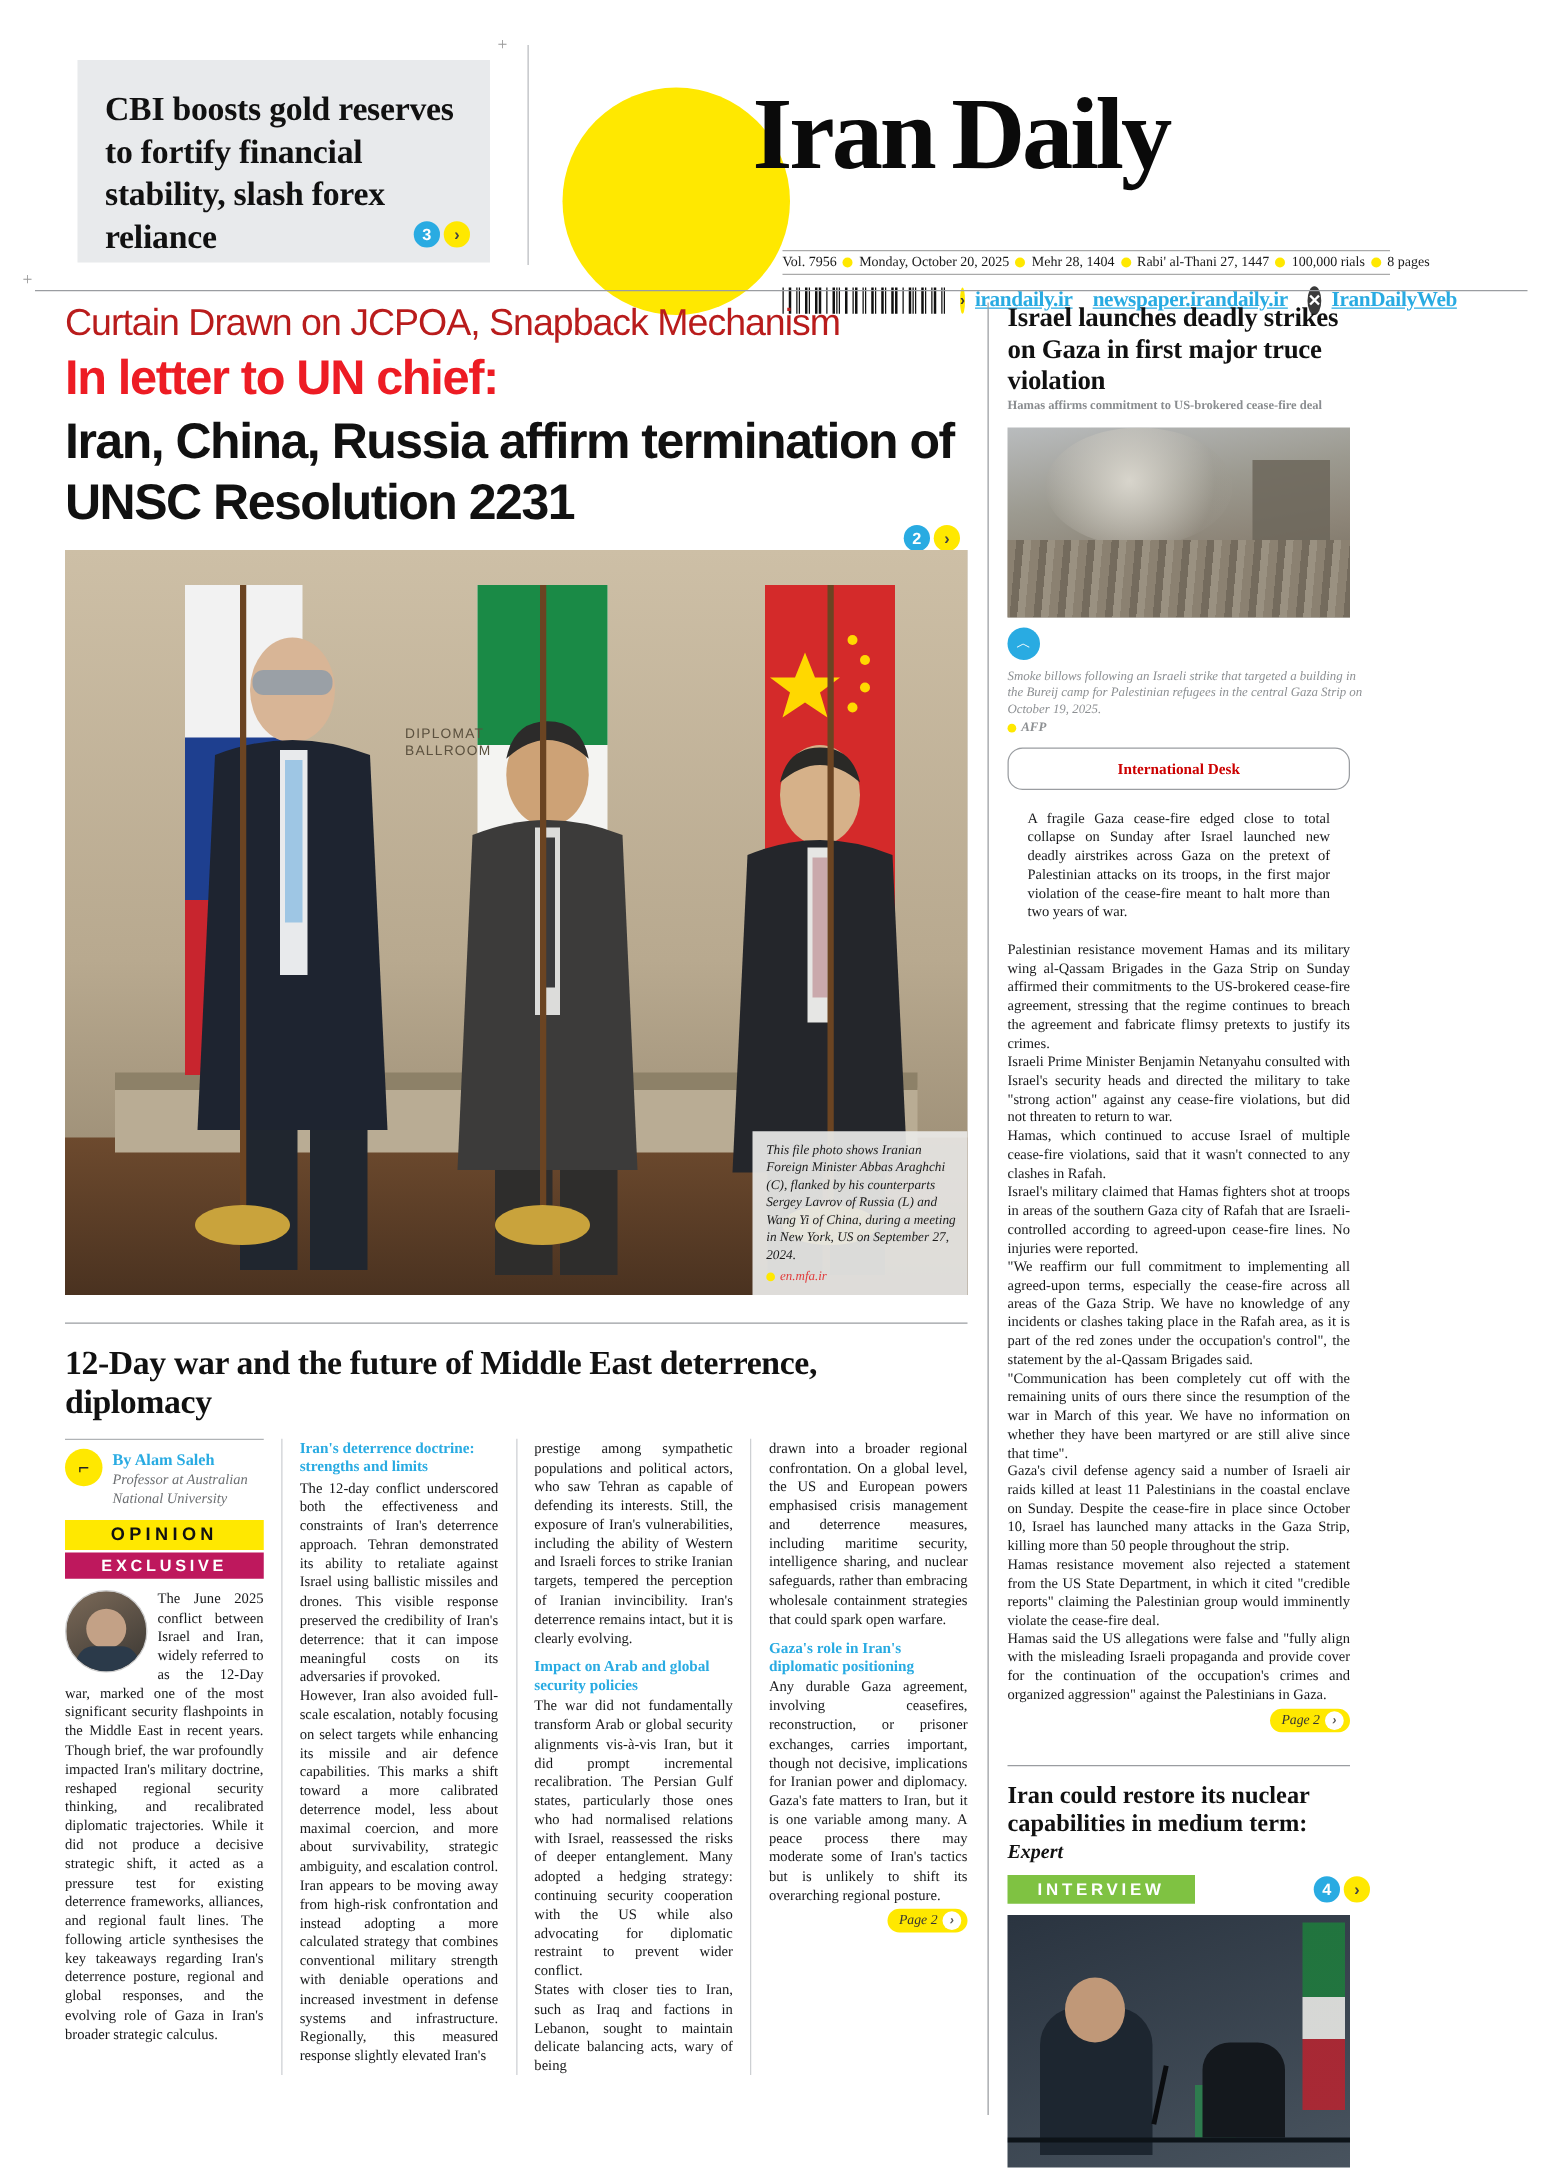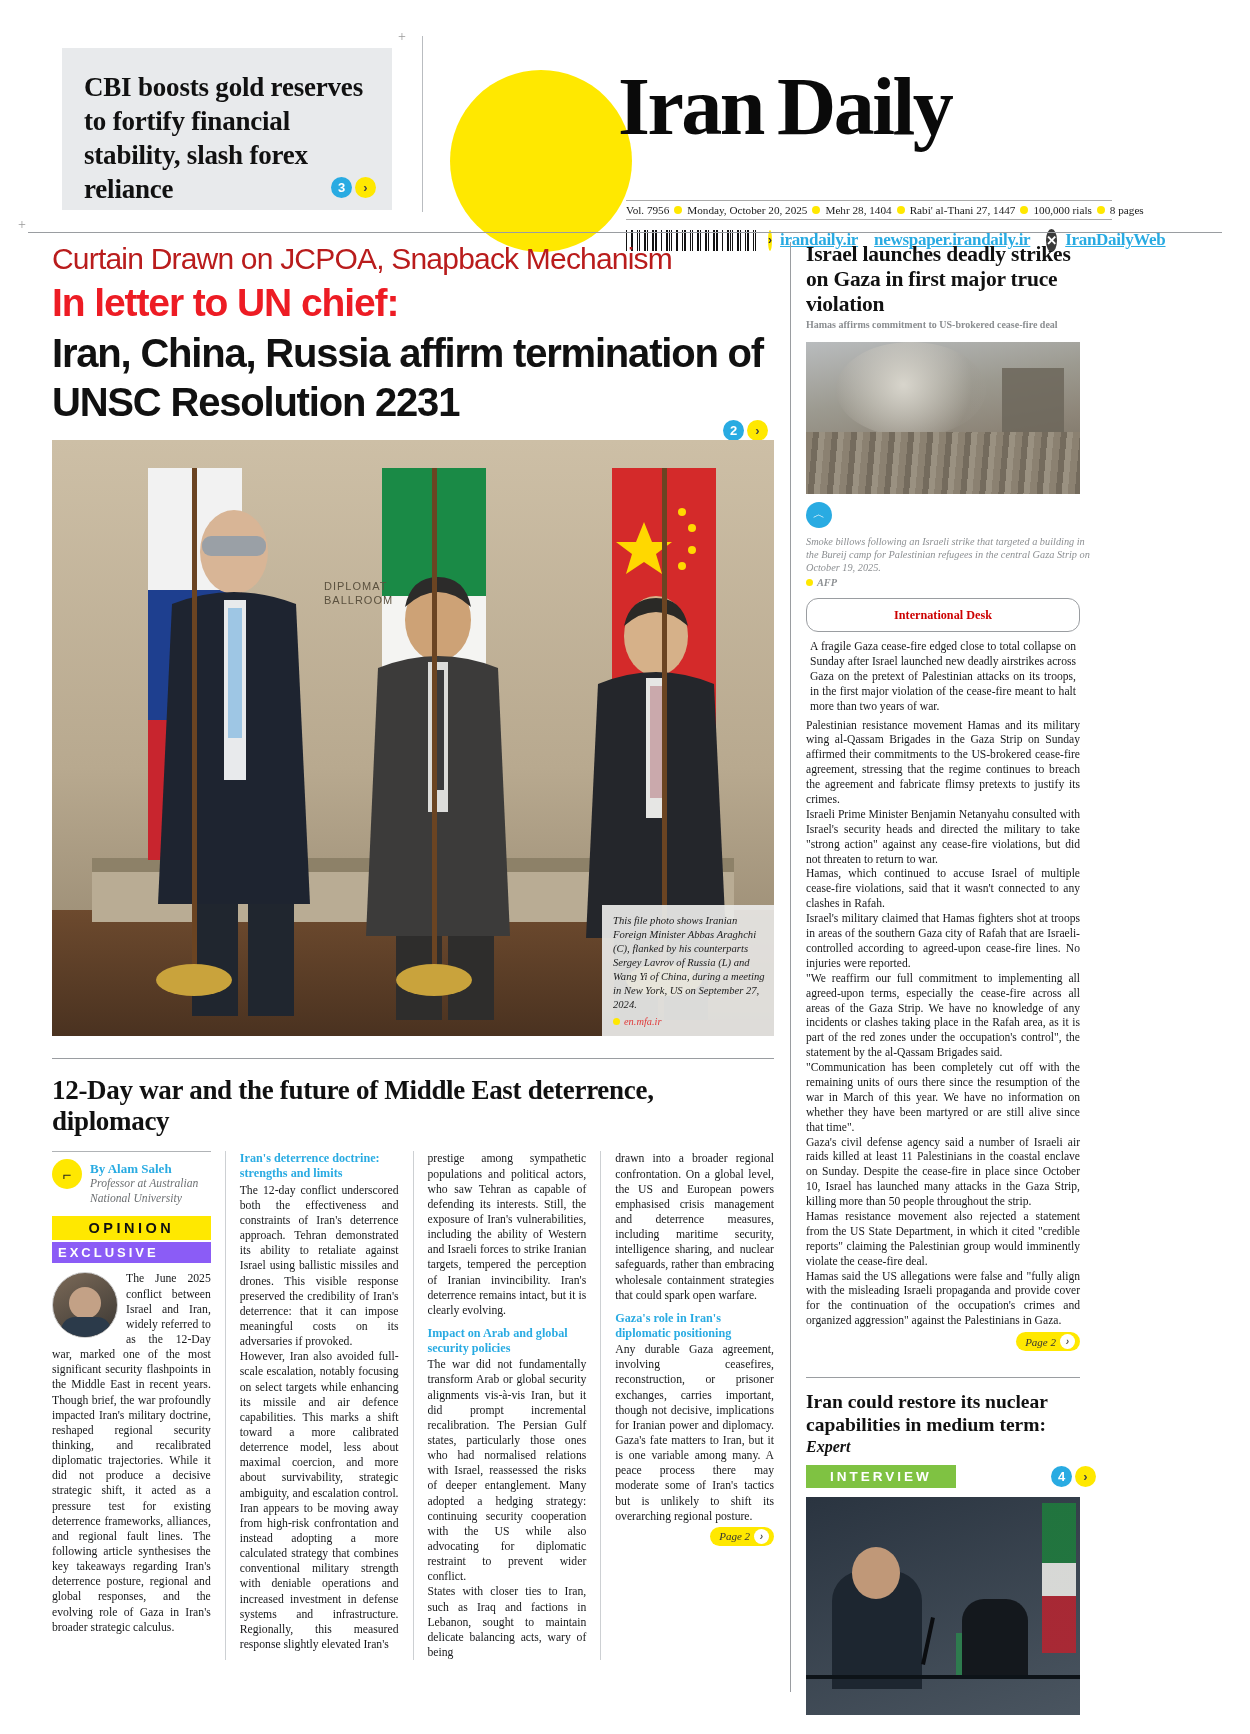--- a/index.html
+++ b/index.html
@@ -41,21 +41,21 @@
     background: #ffe800; color: #444; font-family: "Liberation Sans", sans-serif;
     font-size: 13px; font-weight: bold; display: flex; align-items: center; justify-content: center;
   }
   .vdiv-top { position: absolute; left: 394px; top: 8px; width: 1px; height: 176px; background: #b9bcc0; }
 
   .yellow-dot {
     position: absolute; left: 422px; top: 42px; width: 182px; height: 182px;
     background: #ffe800; border-radius: 50%;
   }
   .brand {
-    position: absolute; left: 590px; top: 38px;
+    position: absolute; left: 574px; top: 38px;
     font-family: "Liberation Serif", serif; font-weight: bold;
     font-size: 82px; letter-spacing: -2.5px; color: #0a0a0a; line-height: 1;
   }
   .info-line {
     position: absolute; left: 598px; top: 172px; width: 486px;
     border-top: 1px solid #aaa; border-bottom: 1px solid #aaa;
     padding: 3px 0 3px 0;
     font-family: "Liberation Serif", serif; font-size: 11.2px; color: #1a1a1a;
     display: flex; align-items: center; justify-content: flex-start; gap: 5px; white-space: nowrap;
   }
@@ -139,23 +139,23 @@
   .byrole {
     font-family: "Liberation Serif", serif; font-style: italic; font-size: 11.6px;
     color: #6d7073; line-height: 1.25;
   }
   .opinion-badge {
     margin-top: 10px; background: #ffe800; padding: 4px 6px;
     font-family: "Liberation Sans", sans-serif; font-weight: bold; font-size: 14.5px;
     letter-spacing: 3.5px; color: #111; text-align: center;
   }
   .exclusive-badge {
-    background: #8b5cf6; padding: 3px 6px; margin-top: 2px;
+    background: #be185d; padding: 3px 6px; margin-top: 2px;
     font-family: "Liberation Sans", sans-serif; font-weight: bold; font-size: 13px;
-    letter-spacing: 3px; color: #ffffff; text-align: left;
+    letter-spacing: 3px; color: #ffffff; text-align: center;
   }
   .author-photo {
     width: 66px; height: 66px; border-radius: 50%; float: left; margin: 9px 8px 2px 0;
     background: linear-gradient(150deg,#7c6a58,#3a3733); border: 1px solid #ccc;
     position: relative; overflow: hidden;
   }
   .author-photo::after {
     content:""; position:absolute; left:16px; top:14px; width:32px; height:32px; border-radius:50%;
     background:#c3a186;
   }
@@ -550,21 +550,21 @@
 
     <div class="r-cap">Smoke billows following an Israeli strike that targeted a building in the Bureij camp for Palestinian refugees in the central Gaza Strip on October 19, 2025.</div>
     <div class="r-credit">
       <span class="src-dot"></span>
       <span>AFP</span>
     </div>
 
     <div class="desk-pill">International Desk</div>
 
     <div class="r-body">
-        <p style="margin: 4px; text-indent: 0px;">A fragile Gaza cease-fire edged close to total collapse on Sunday after Israel launched new deadly airstrikes across Gaza on the pretext of Palestinian attacks on its troops, in the first major violation of the cease-fire meant to halt more than two years of war.</p>
+        <p style="margin: 16px; text-indent: 0px;">A fragile Gaza cease-fire edged close to total collapse on Sunday after Israel launched new deadly airstrikes across Gaza on the pretext of Palestinian attacks on its troops, in the first major violation of the cease-fire meant to halt more than two years of war.</p>
         <p style="margin: 0px; text-indent: 0px;">Palestinian resistance movement Hamas and its military wing al-Qassam Brigades in the Gaza Strip on Sunday affirmed their commitments to the US-brokered cease-fire agreement, stressing that the regime continues to breach the agreement and fabricate flimsy pretexts to justify its crimes.</p>
         <p style="margin: 0px; text-indent: 0px;">Israeli Prime Minister Benjamin Netanyahu consulted with Israel's security heads and directed the military to take "strong action" against any cease-fire violations, but did not threaten to return to war.</p>
         <p style="margin: 0px; text-indent: 0px;">Hamas, which continued to accuse Israel of multiple cease-fire violations, said that it wasn't connected to any clashes in Rafah.</p>
         <p style="margin: 0px; text-indent: 0px;">Israel's military claimed that Hamas fighters shot at troops in areas of the southern Gaza city of Rafah that are Israeli-controlled according to agreed-upon cease-fire lines. No injuries were reported.</p>
         <p style="margin: 0px; text-indent: 0px;">"We reaffirm our full commitment to implementing all agreed-upon terms, especially the cease-fire across all areas of the Gaza Strip. We have no knowledge of any incidents or clashes taking place in the Rafah area, as it is part of the red zones under the occupation's control", the statement by the al-Qassam Brigades said.</p>
         <p style="margin: 0px; text-indent: 0px;">"Communication has been completely cut off with the remaining units of ours there since the resumption of the war in March of this year. We have no information on whether they have been martyred or are still alive since that time".</p>
         <p style="margin: 0px; text-indent: 0px;">Gaza's civil defense agency said a number of Israeli air raids killed at least 11 Palestinians in the coastal enclave on Sunday. Despite the cease-fire in place since October 10, Israel has launched many attacks in the Gaza Strip, killing more than 50 people throughout the strip.</p>
         <p style="margin: 0px; text-indent: 0px;">Hamas resistance movement also rejected a statement from the US State Department, in which it cited "credible reports" claiming the Palestinian group would imminently violate the cease-fire deal.</p>
         <p style="margin: 0px; text-indent: 0px;">Hamas said the US allegations were false and "fully align with the misleading Israeli propaganda and provide cover for the continuation of the occupation's crimes and organized aggression" against the Palestinians in Gaza.</p>
       </div>

